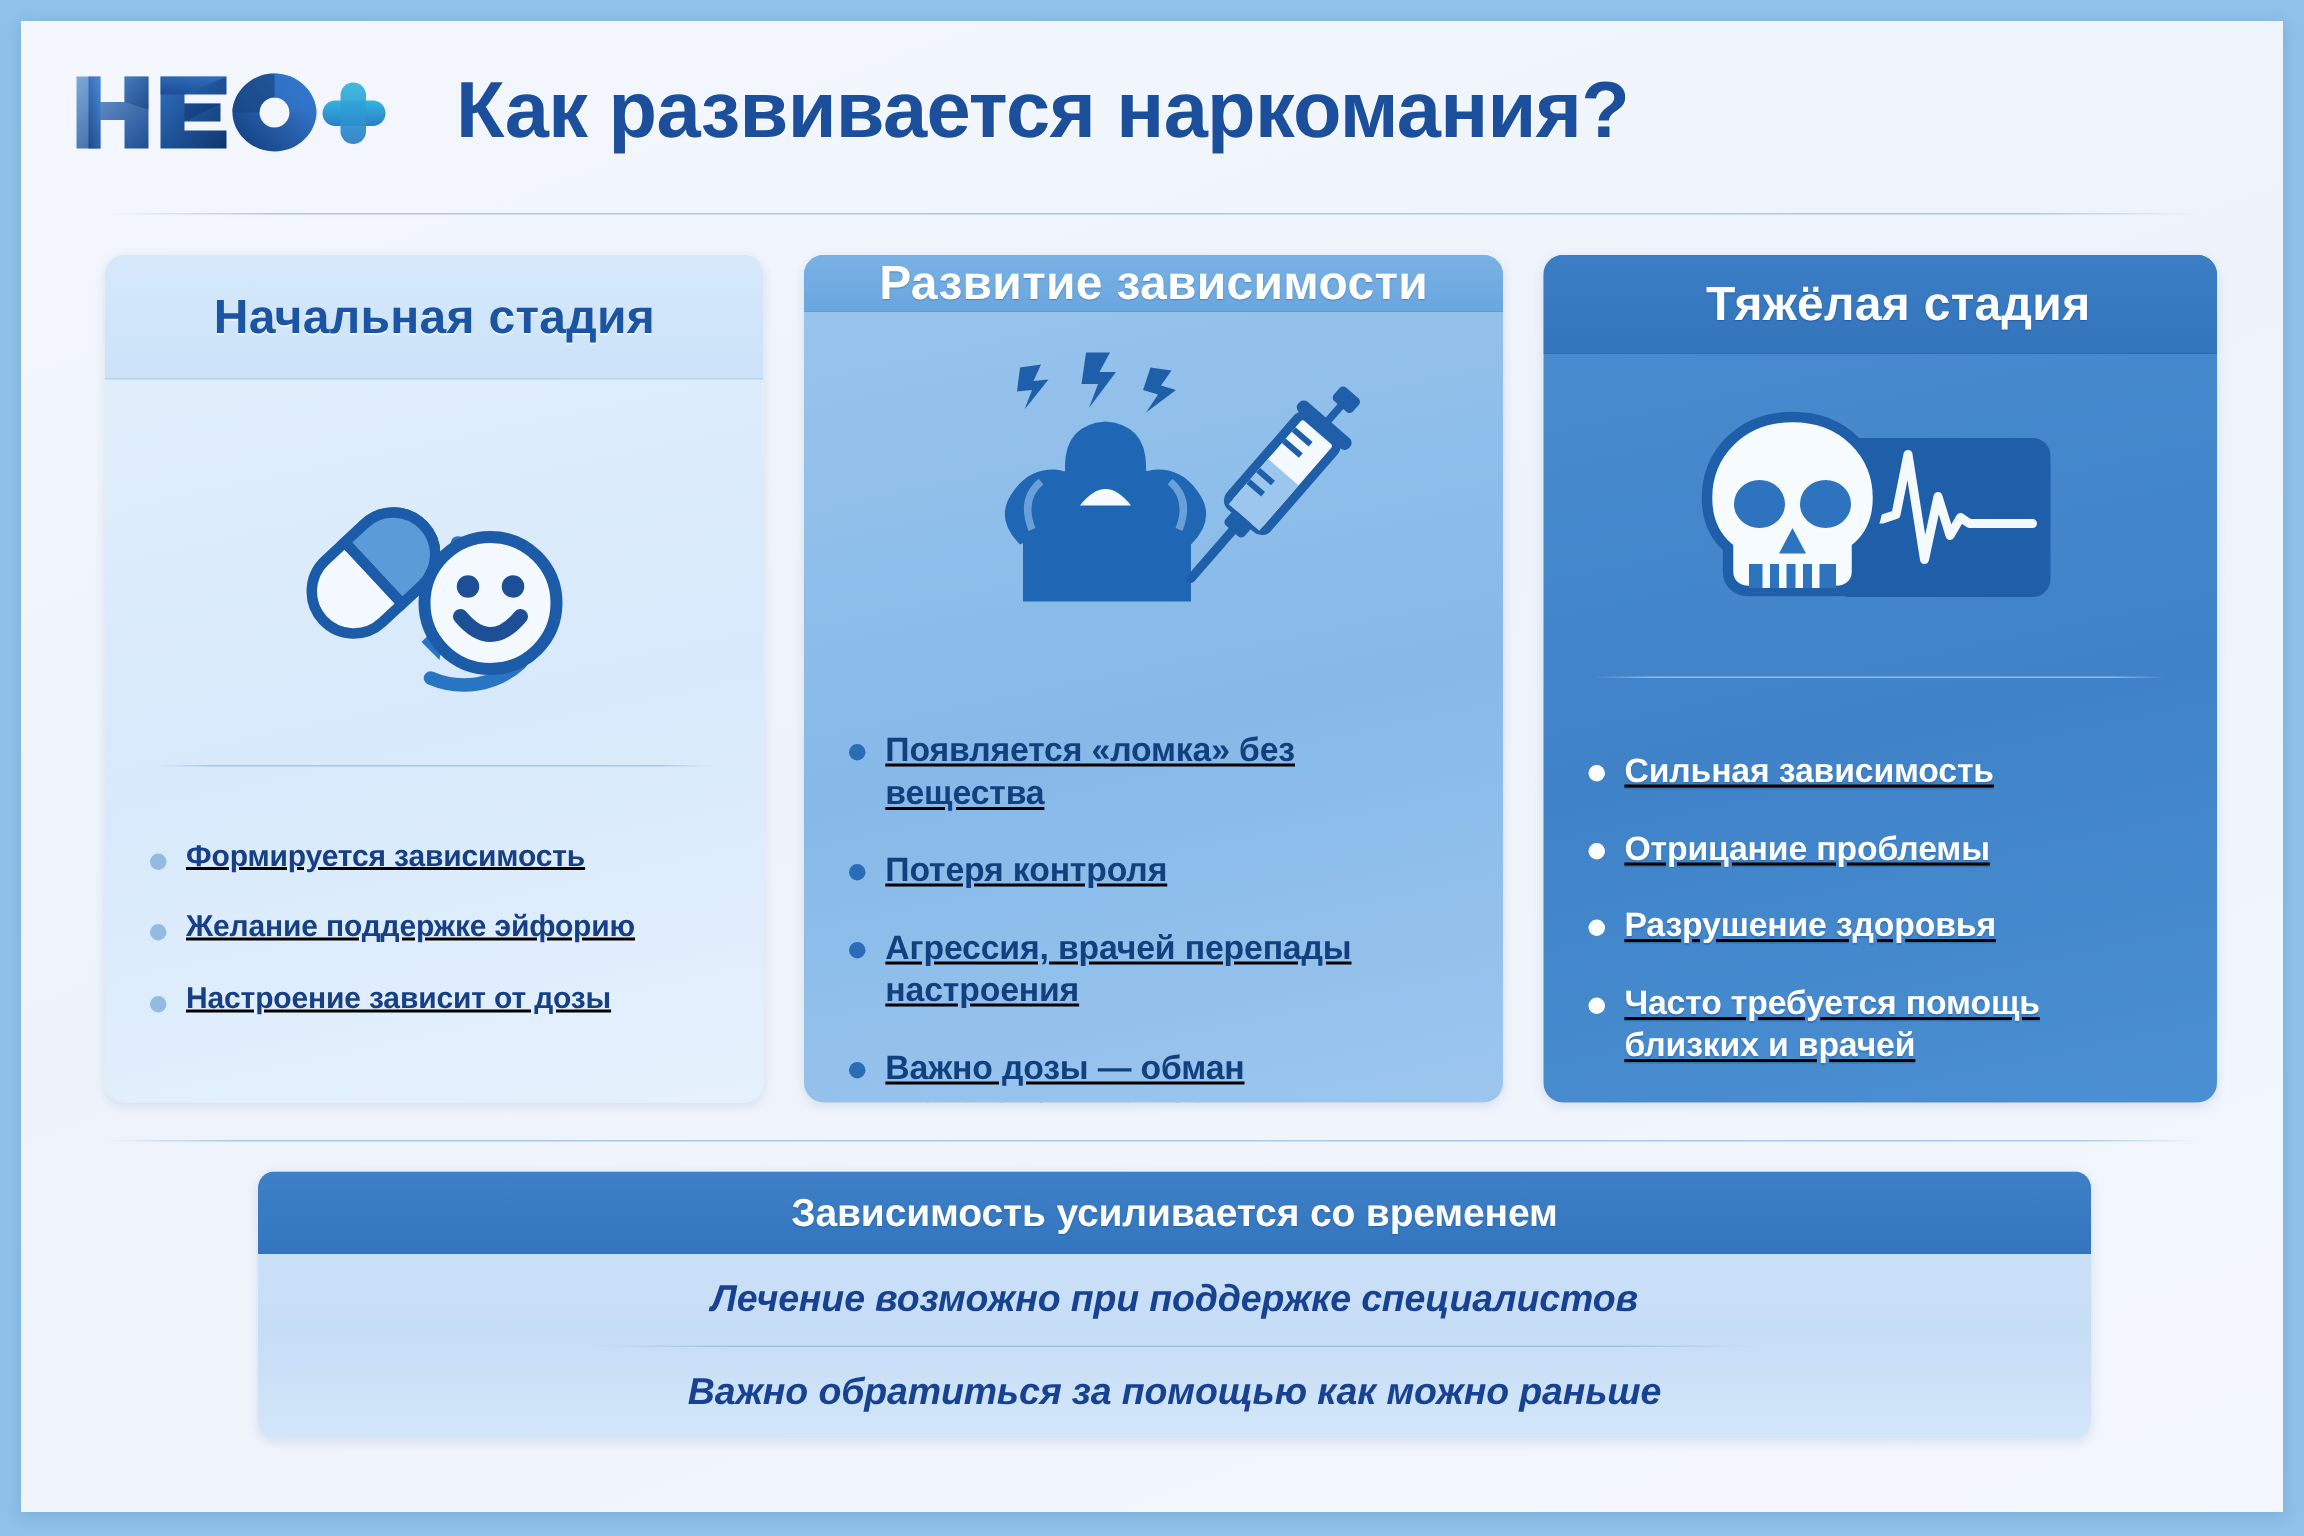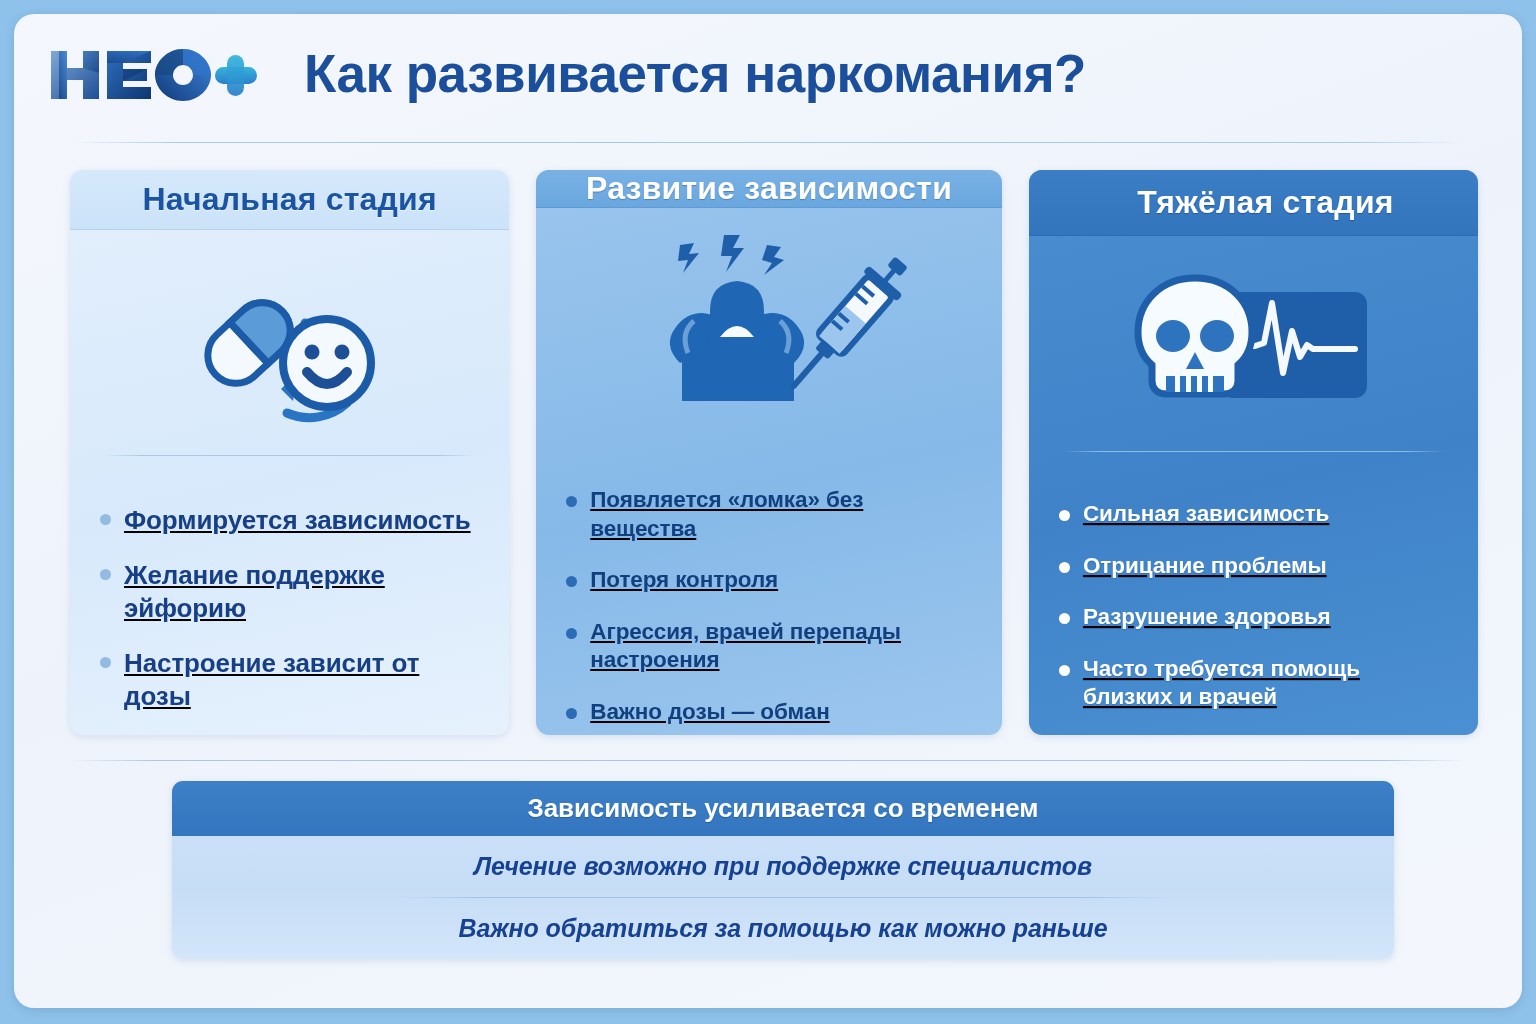--- a/index.html
+++ b/index.html
@@ -17,21 +17,20 @@
   }
 
   
   .page {
     position: relative;
     width: 100%;
     height: 100%;
     background: linear-gradient(160deg, #f4f7fd 0%, #eef3fb 45%, #f3f7fd 100%);
     box-shadow: 0 2px 10px rgba(30,70,130,.18);
     overflow: hidden;
-    border-radius: 20px;
   }
 
   
   .header {
     position: absolute;
     left: 0; top: 0;
     width: 100%;
     height: 118px;
     display: flex;
     align-items: center;
@@ -137,21 +136,21 @@
   .bullets {
     list-style: none;
     padding: 23px 28px 0 30px;
     flex: 1;
     text-decoration: underline;
   }
   .bullets li {
     display: flex;
     align-items: flex-start;
     margin-bottom: 22px;
-    font-size: 26px;
+    font-size: 20px;
     font-weight: bold;
     line-height: 1.27;
     letter-spacing: -0.1px;
   }
   .c2 .bullets li { font-size: 22.5px; margin-bottom: 23px; }
   .c3 .bullets li { font-size: 22.5px; margin-bottom: 23px; }
 
   .dot {
     flex: 0 0 auto;
     width: 11px; height: 11px;

